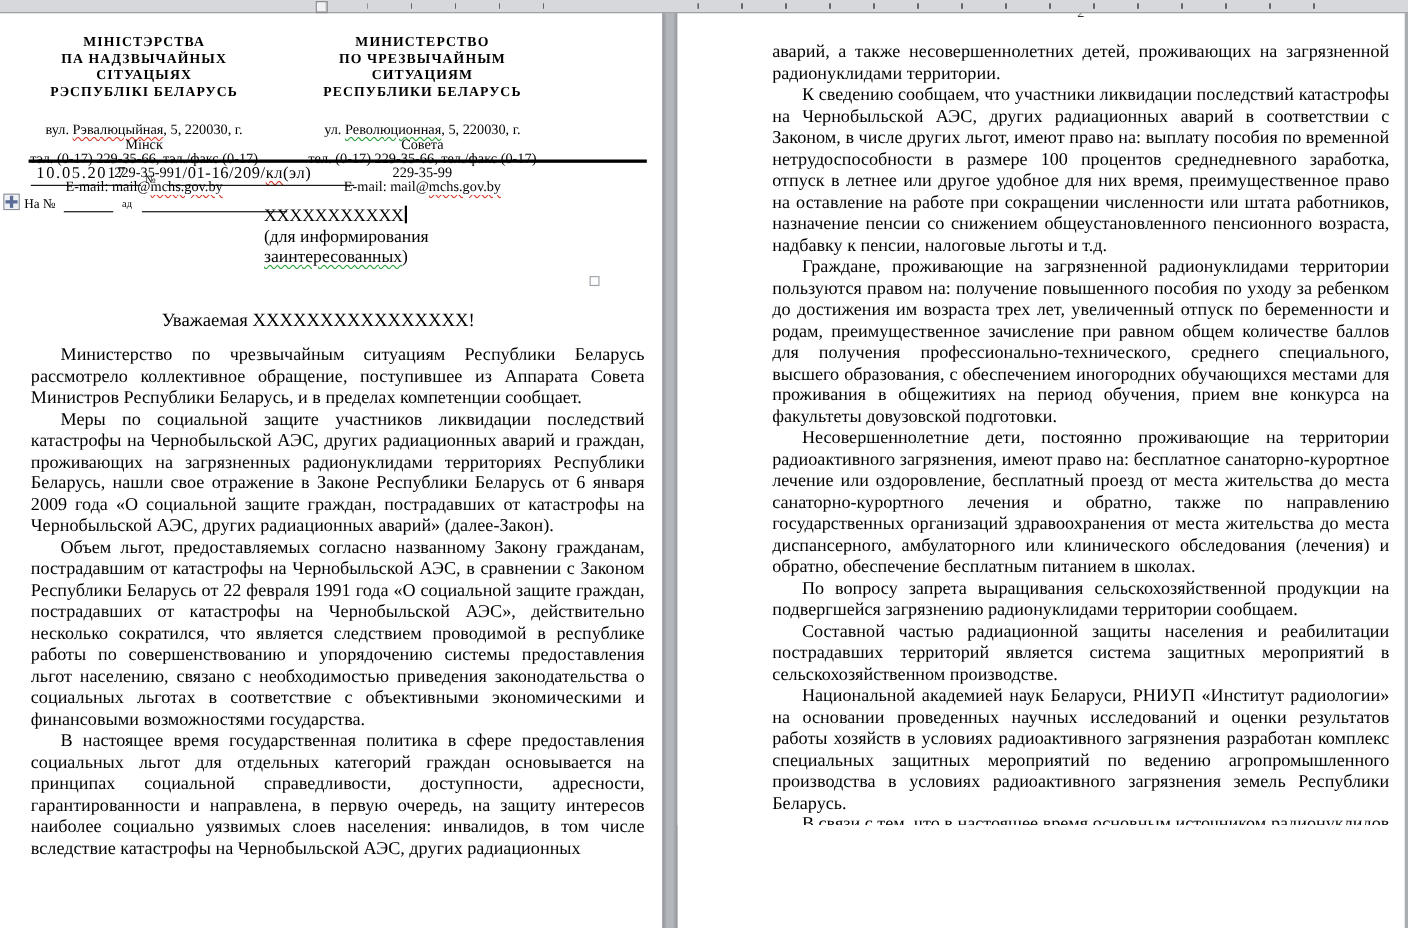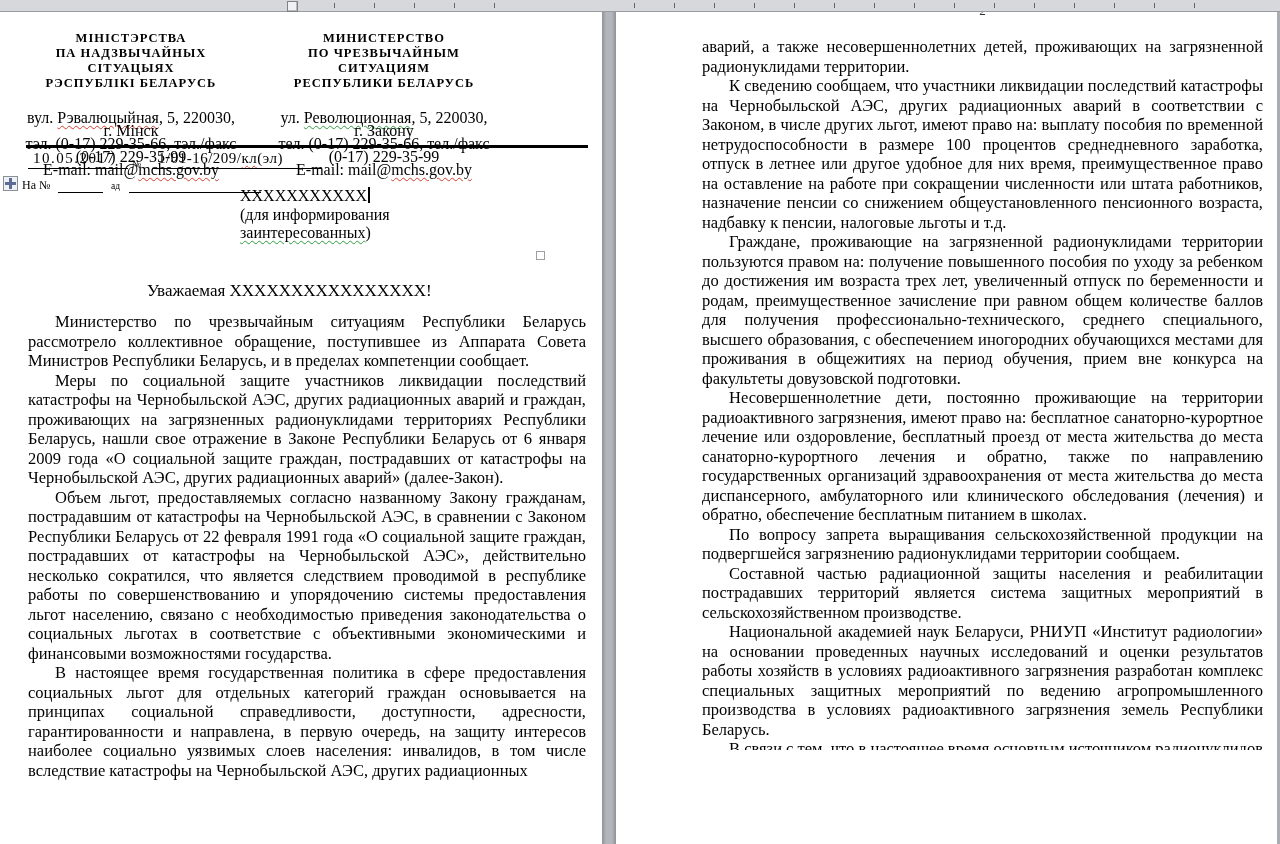--- a/index.html
+++ b/index.html
@@ -22,21 +22,21 @@
   .paper-left{position:absolute;left:0;top:11px;width:602px;height:833px;background:#fff;overflow:hidden;}
   .page-gap{position:absolute;left:602px;top:11px;width:14px;height:833px;
     background:linear-gradient(to right,#8f9297,#b3b6bb 30%,#b3b6bb 70%,#8f9297);}
   .paper-right{position:absolute;left:616px;top:11px;width:661px;height:739px;background:#fff;overflow:hidden;}
   .edge-sliver{position:absolute;left:1277px;top:11px;width:3px;height:833px;background:#aaadb2;}
   
   .lh-col{position:absolute;top:20px;width:212px;text-align:center;}
   .lh-left{left:25px;}
   .lh-right{left:278px;}
   .lh-title{font-weight:bold;font-size:12.5px;line-height:15px;letter-spacing:1px;}
-  .lh-addr{margin-top:20px;font-size:16px;line-height:13px;}
+  .lh-addr{margin-top:20px;font-size:13px;line-height:13px;}
   
   .sq-red{text-decoration:underline wavy #d43c2c;text-decoration-thickness:1px;text-underline-offset:2px;}
   .sq-green{text-decoration:underline wavy #2e9e3e;text-decoration-thickness:1px;text-underline-offset:2px;}
   
   .rule{position:absolute;left:26px;top:134px;width:562px;height:3px;background:#000;}
   .f-date{position:absolute;left:33px;top:139px;font-size:15px;letter-spacing:1.5px;}
   .line-date{position:absolute;left:28px;top:157px;width:100px;border-bottom:1px solid #000;}
   .f-nosign{position:absolute;left:132px;top:147px;font-size:10px;}
   .f-number{position:absolute;left:158px;top:139px;font-size:15px;letter-spacing:0.5px;}
   .line-number{position:absolute;left:152px;top:157px;width:170px;border-bottom:1px solid #000;}
@@ -85,21 +85,21 @@
     </div>
   </div>
 
   <div class="lh-col lh-right">
     <div class="lh-title">
       <div>МИНИСТЕРСТВО</div>
       <div>ПО ЧРЕЗВЫЧАЙНЫМ СИТУАЦИЯМ</div>
       <div>РЕСПУБЛИКИ БЕЛАРУСЬ</div>
     </div>
     <div class="lh-addr">
-      <div><span>ул. </span><span class="sq-green">Революционная</span><span>, 5, 220030, г. Закону</span></div>
+      <div><span>ул. </span><span class="sq-green">Революционная</span><span>, 5, 220030, г. Совета</span></div>
       <div>тел. (0-17) 229-35-66, тел./факс (0-17) 229-35-99</div>
       <div><span>E-mail: mail@</span><span class="sq-red">mchs.gov.by</span></div>
     </div>
   </div>
 
   <div class="rule"></div>
 
   <div class="f-date">10.05.2017</div>
   <div class="line-date"></div>
   <div class="f-nosign">№</div>

